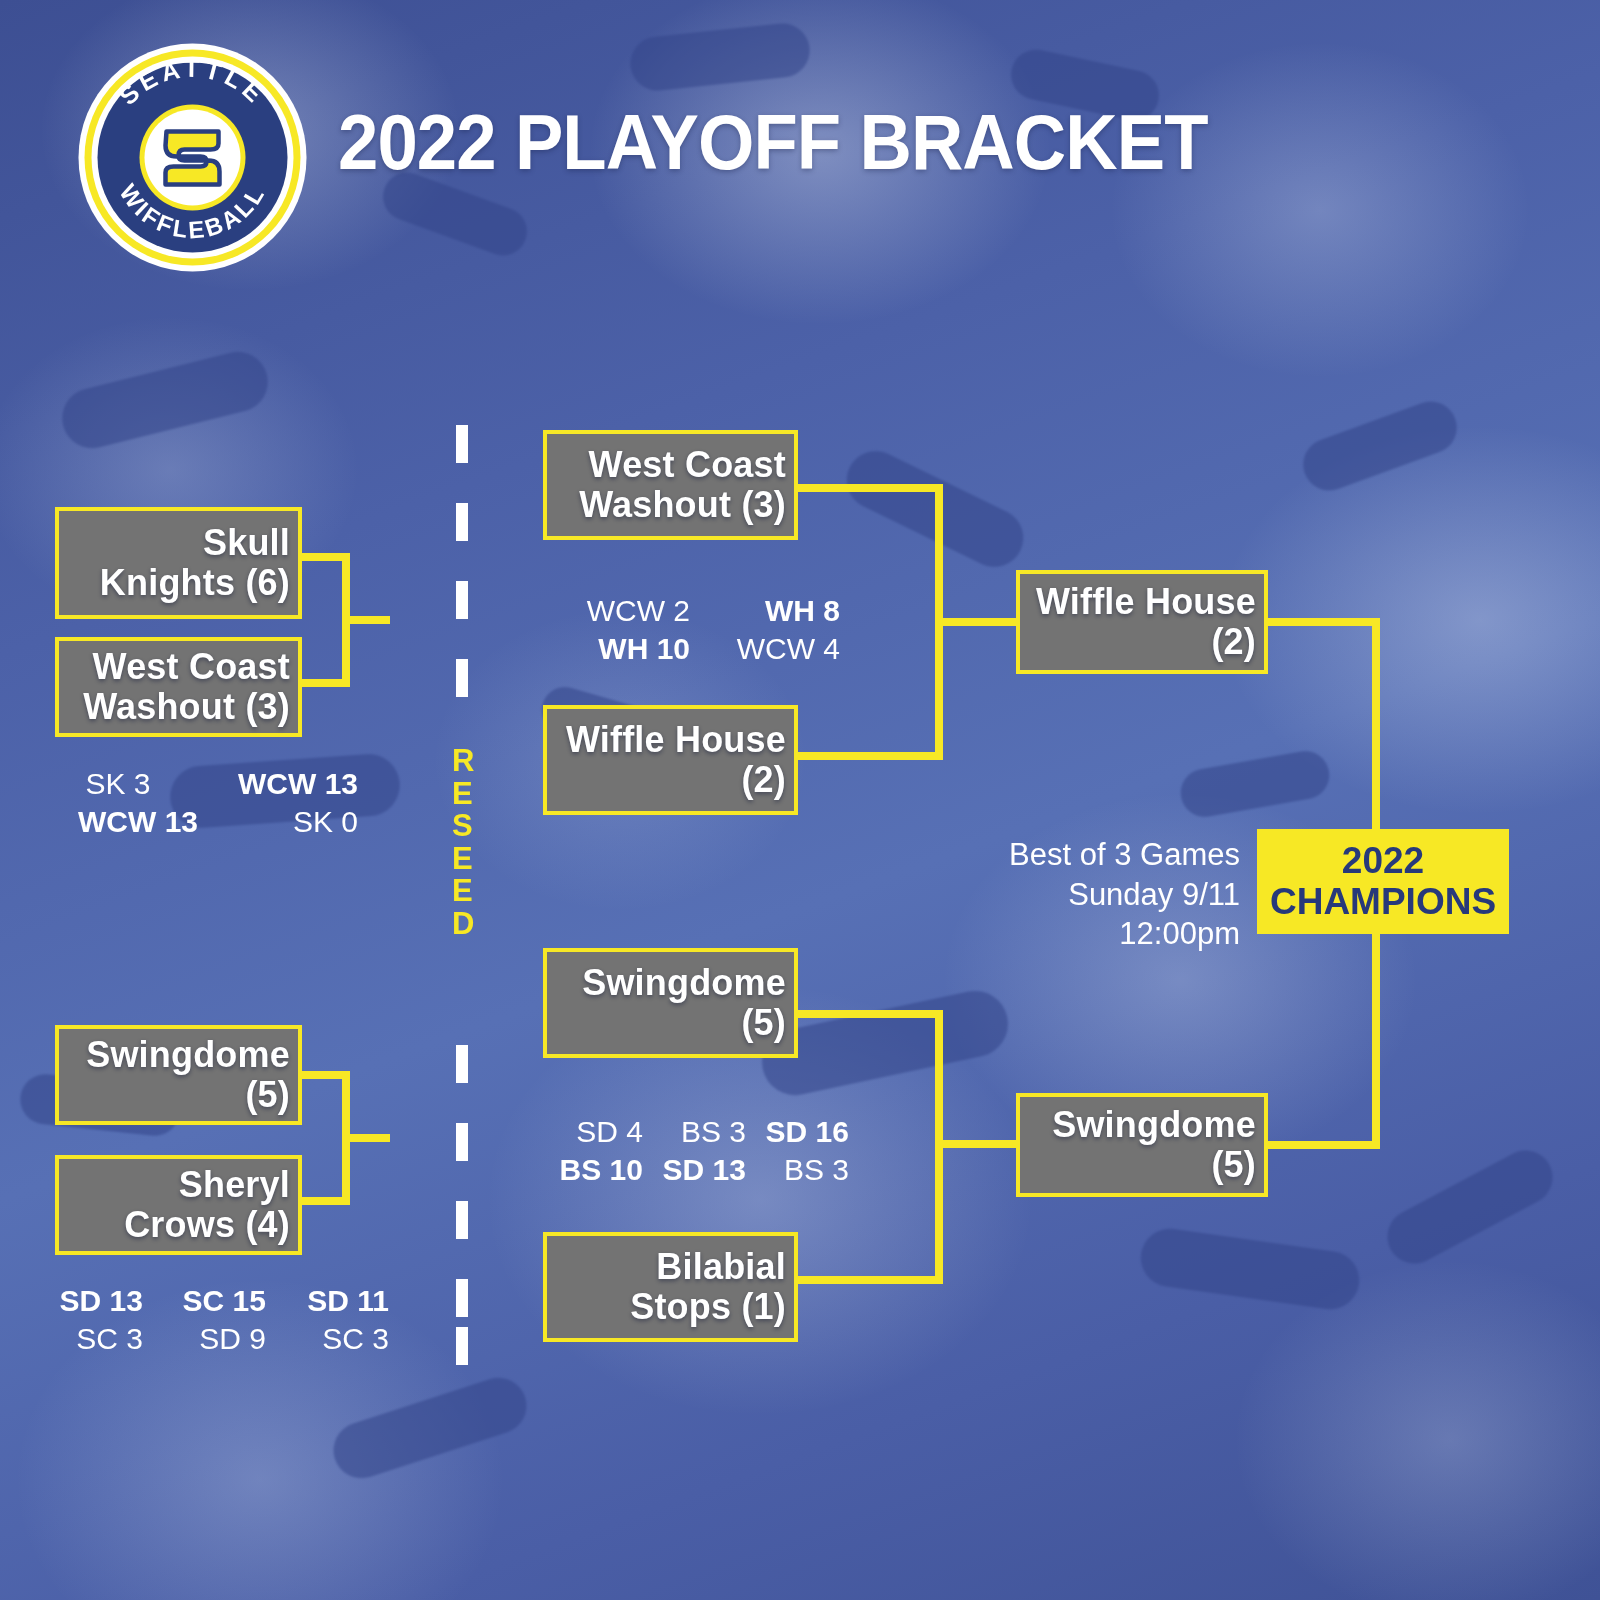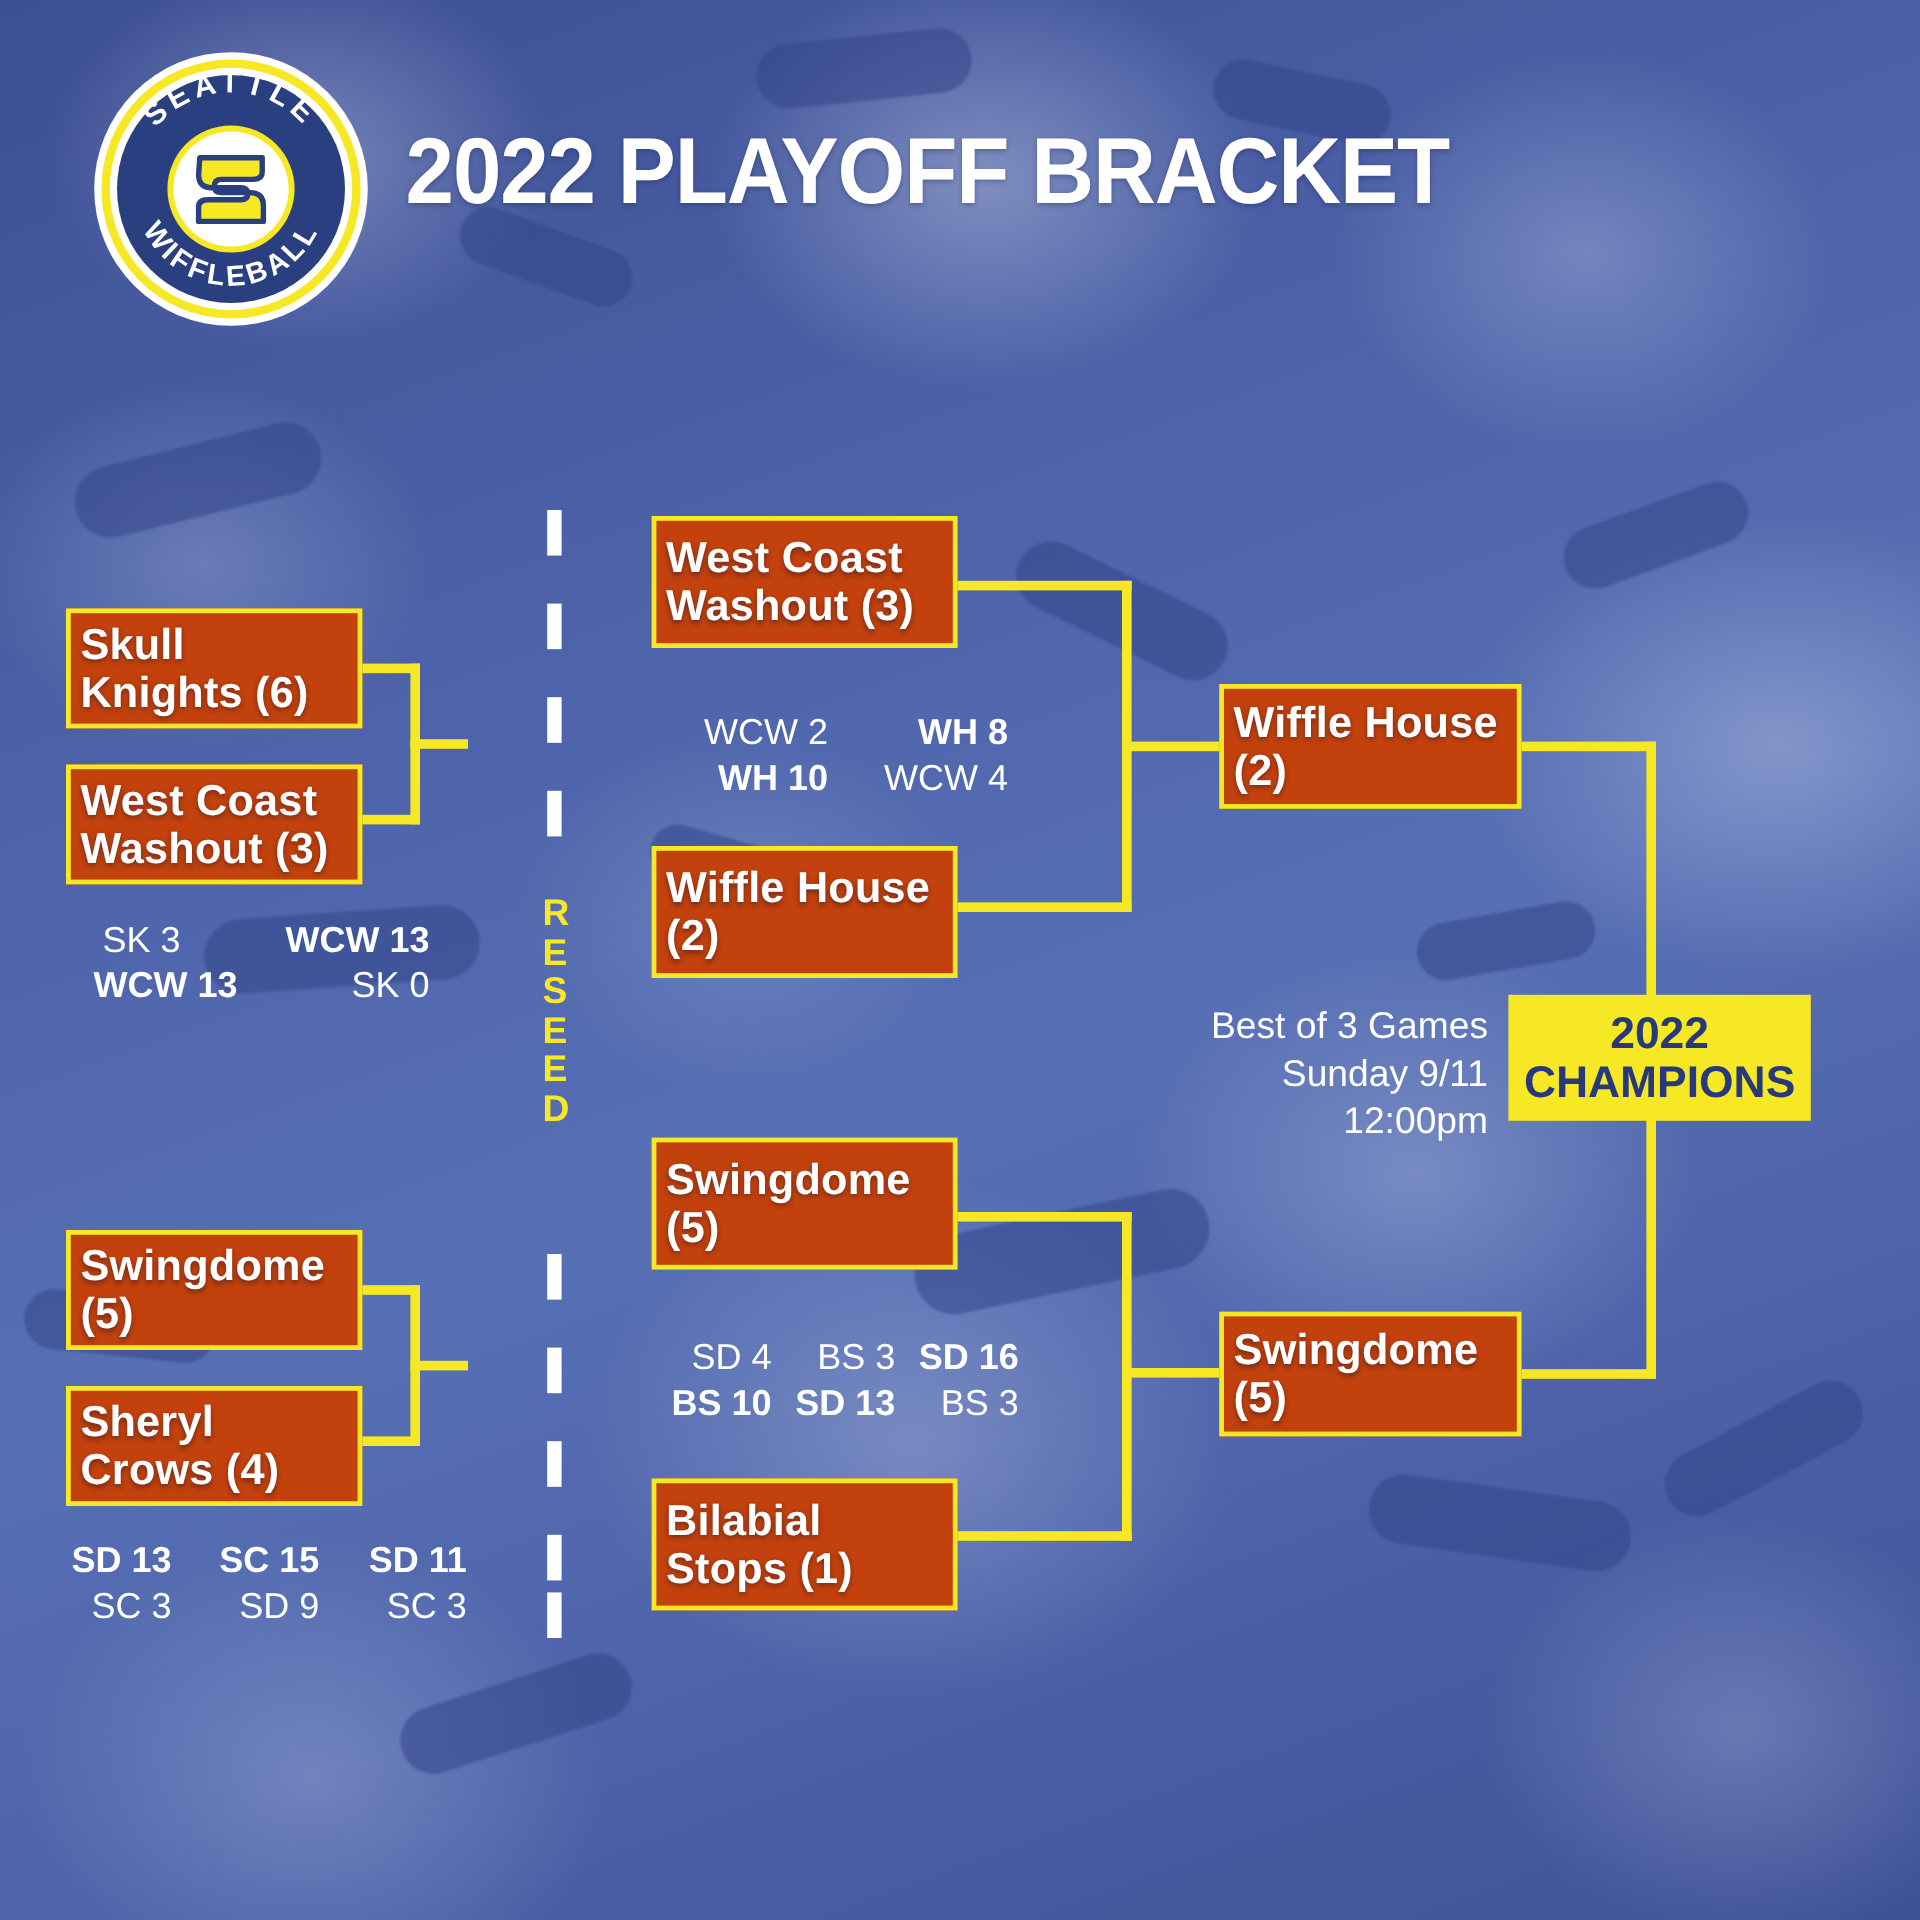--- a/index.html
+++ b/index.html
@@ -46,26 +46,26 @@
     position:absolute;left:338px;top:103px;
     font-size:78px;line-height:1;
     font-weight:bold;color:#ffffff;
     letter-spacing:-1px;
     transform:scaleX(.93);transform-origin:left center;
     text-shadow:0 2px 5px rgba(20,30,70,.35);
   }
   
   .team{
     position:absolute;
-    background:#c2410c;
+    background:#737373;
     border:4px solid #f7e825;
     box-sizing:border-box;
     color:#fff;font-weight:bold;
     display:flex;align-items:center;justify-content:center;
-    text-align:left;
+    text-align:right;
     font-size:36px;line-height:1.12;
     letter-spacing:.2px;
     text-shadow:0 2px 4px rgba(10,18,50,.45);
   }
   .team span{display:block;padding:0 8px;}
   
   .conn{position:absolute;background:#f7e825;}
   
   .scores{position:absolute;color:#ffffff;font-size:30px;line-height:1.28;}
   .scores .row{display:flex;}
@@ -157,21 +157,21 @@
       <div>E</div>
       <div>D</div>
     </div>
     <div class="dash" style="top:620px;"></div>
     <div class="dash" style="top:698px;"></div>
     <div class="dash" style="top:776px;"></div>
     <div class="dash" style="top:854px;"></div>
     <div class="dash" style="top:902px;"></div>
   </div>
 
-  <div class="team" style="left:55px;top:507px;width:247px;height:100px;">
+  <div class="team" style="left:55px;top:507px;width:247px;height:112px;">
     <span>Skull Knights (6)</span>
   </div>
   <div class="team" style="left:55px;top:637px;width:247px;height:100px;">
     <span>West Coast Washout (3)</span>
   </div>
 
   <div class="conn" style="left:302px;top:553px;width:48px;height:8px;"></div>
   <div class="conn" style="left:302px;top:679px;width:48px;height:8px;"></div>
   <div class="conn" style="left:342px;top:553px;width:8px;height:134px;"></div>
   <div class="conn" style="left:342px;top:616px;width:48px;height:8px;"></div>

